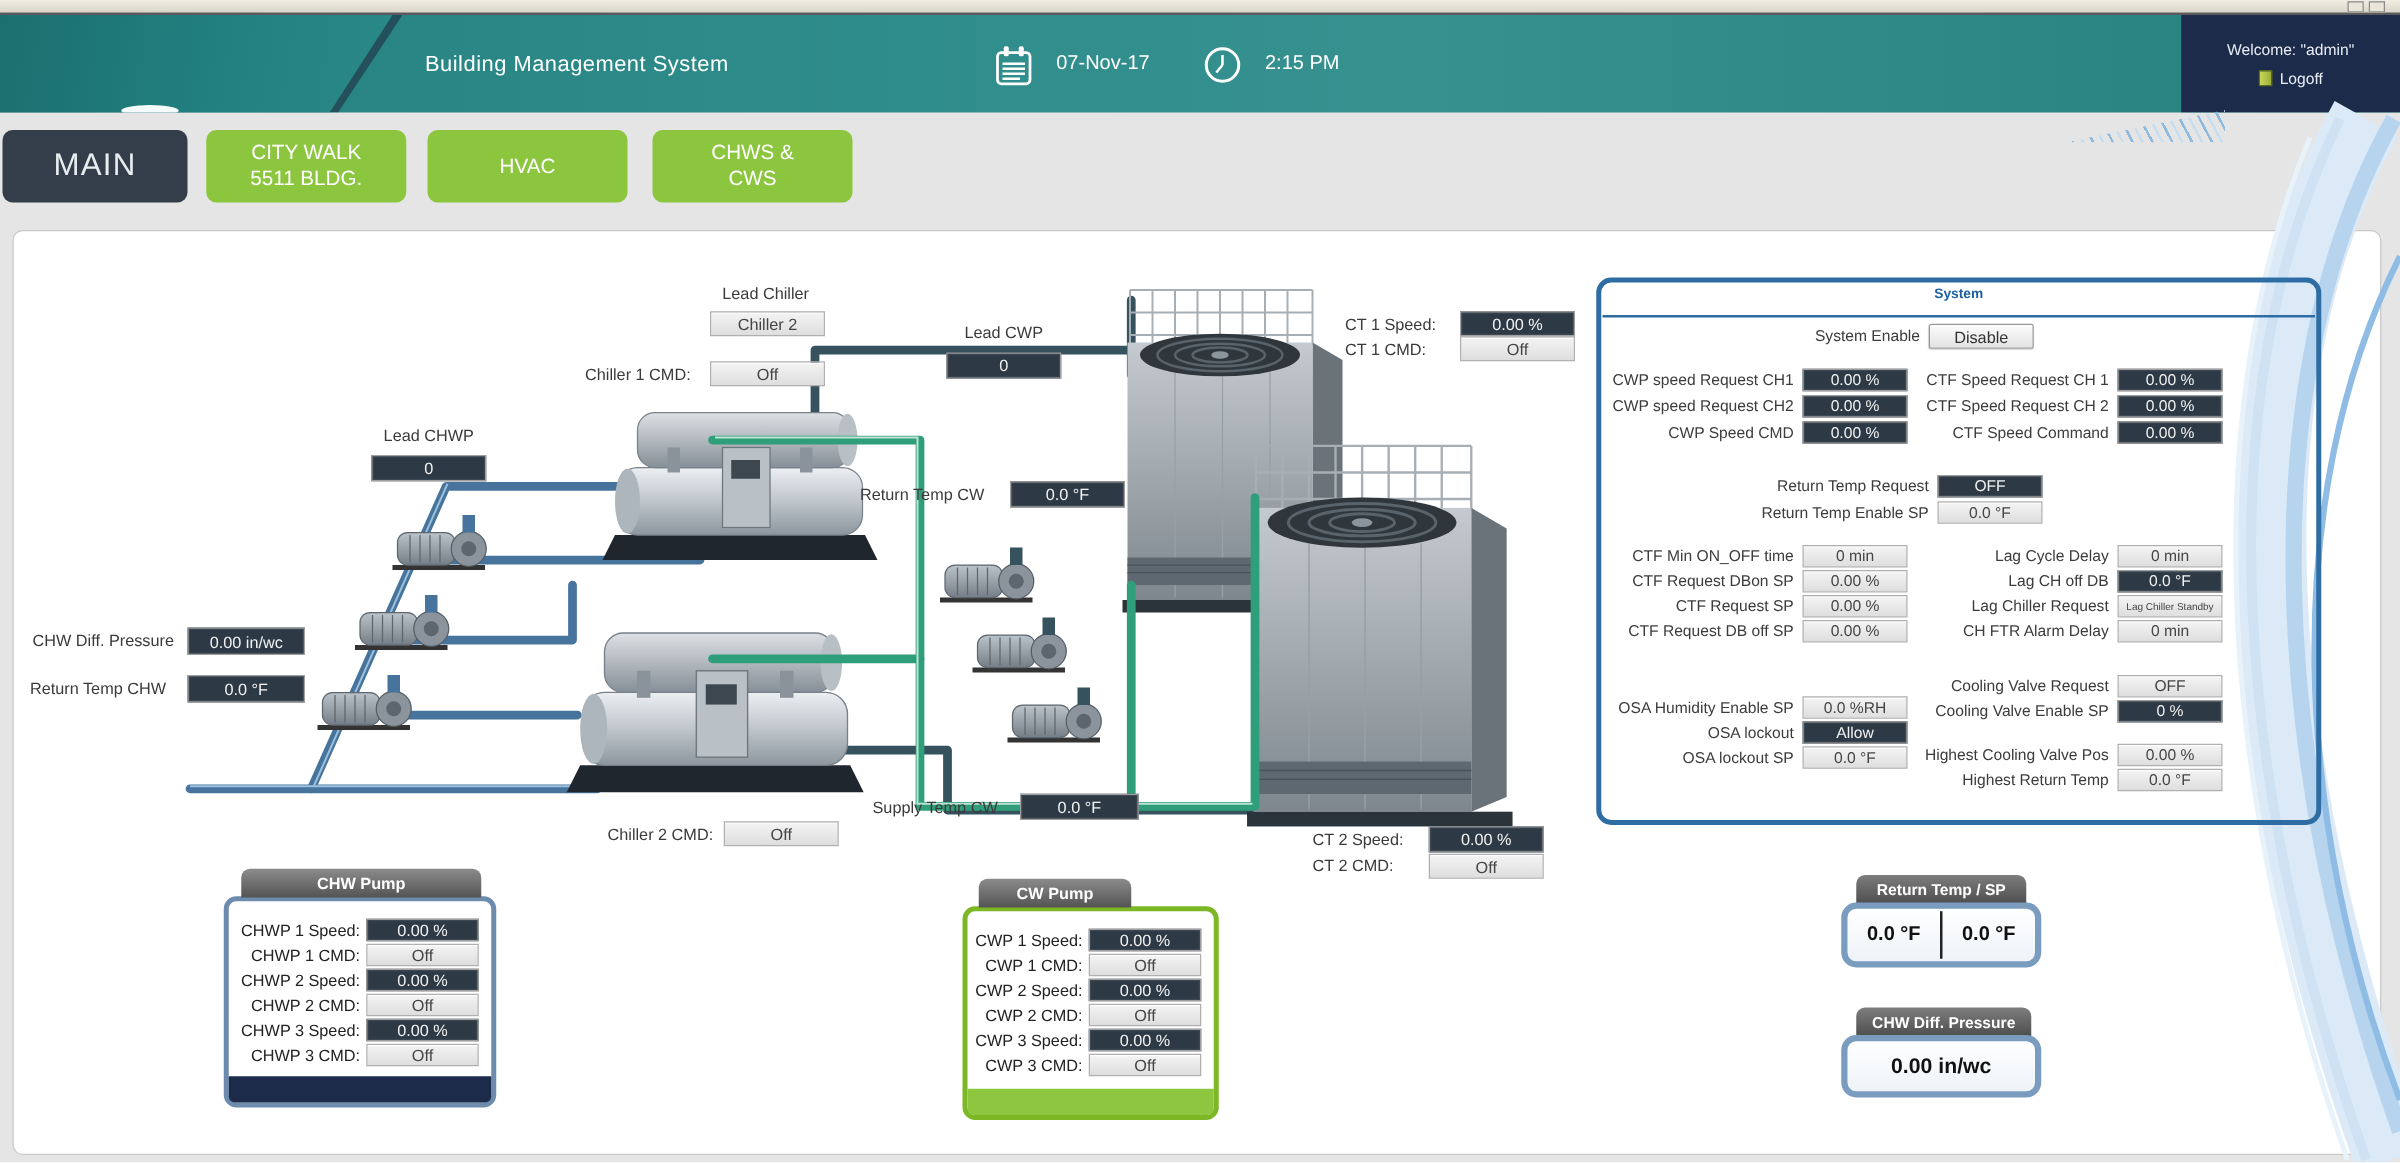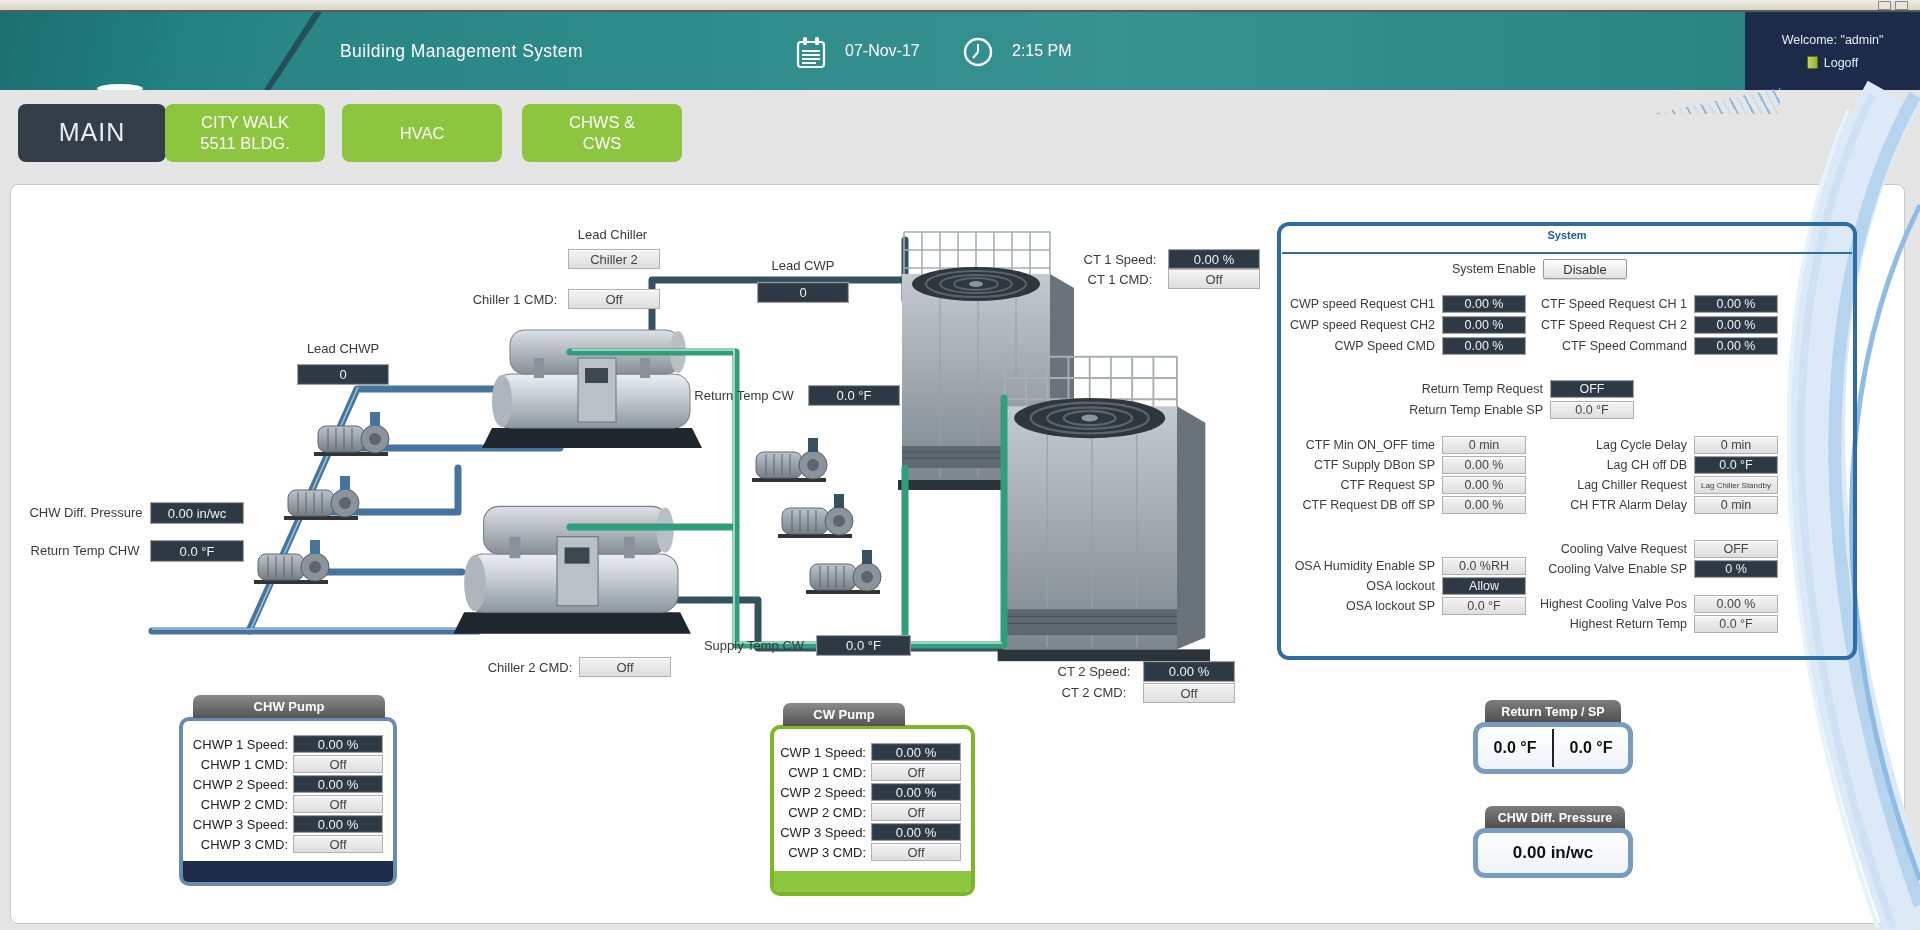--- a/index.html
+++ b/index.html
@@ -41,21 +41,21 @@
 
   
   .main-panel { position:absolute; left:10px; top:184px; width:1895px; height:740px;
     background:#fff; border:1.5px solid #c9c9c9; border-radius:8px; }
 
   
   .swoosh { position:absolute; left:0; top:0; pointer-events:none; }
 
   
   .lbl { position:absolute; font-size:13px; color:#3a3a3a; white-space:nowrap; z-index:6; }
-  .lbl.r { text-align:center; }
+  .lbl.r { text-align:left; }
   .lbl.c { text-align:center; }
   .val { position:absolute; display:flex; align-items:center; justify-content:center;
     font-size:13px; z-index:6; }
   .dark-box { background:#2d3a46; color:#f2f2f2; border:1px solid #a0a0a0; box-shadow:inset 0 0 0 1px rgba(255,255,255,.07); }
   .light-box { background:linear-gradient(180deg,#f4f4f4,#dedede); color:#444; border:1px solid #b0b0b0;
     box-shadow:inset 0 1px 0 rgba(255,255,255,.8); }
 
   
   .ptab { position:absolute; height:23px; border-radius:7px 7px 0 0; z-index:6;
     background:linear-gradient(180deg,#8b8b8b,#545454); color:#fff; font-weight:bold; font-size:13px;
@@ -130,21 +130,21 @@
     <div class="welcome-box">
       <div class="welcome-text">Welcome: "admin"</div>
       <div class="logoff-row">
         <span class="door-icon"></span>
         <span>Logoff</span>
       </div>
     </div>
   </div>
   <div class="hdr-stripes"></div>
 
-  <div class="nav-btn nav-dark" style="left:18px; width:148px;justify-content:center;">
+  <div class="nav-btn nav-dark" style="left:2px; width:148px;justify-content:center;">
     <span>MAIN</span>
   </div>
   <div class="nav-btn nav-green" style="left:165px; width:160px;">
     <span>CITY WALK</span>
     <span>5511 BLDG.</span>
   </div>
   <div class="nav-btn nav-green" style="left:342px; width:160px;">
     <span>HVAC</span>
   </div>
   <div class="nav-btn nav-green" style="left:522px; width:160px;">
@@ -515,21 +515,21 @@
         <div class="sval light-box">0.0 °F</div>
       </div>
   </div>
 
   <div class="sys-col" style="left:1290px; top:435px; width:236px;">
     <div class="srow" style="height:20px;">
         <div class="slbl">CTF Min ON_OFF time</div>
         <div class="sval light-box">0 min</div>
       </div>
     <div class="srow" style="height:20px;">
-        <div class="slbl">CTF Supply DBon SP</div>
+        <div class="slbl">CTF Request DBon SP</div>
         <div class="sval light-box">0.00 %</div>
       </div>
     <div class="srow" style="height:20px;">
         <div class="slbl">CTF Request SP</div>
         <div class="sval light-box">0.00 %</div>
       </div>
     <div class="srow" style="height:20px;">
         <div class="slbl">CTF Request DB off SP</div>
         <div class="sval light-box">0.00 %</div>
       </div>

